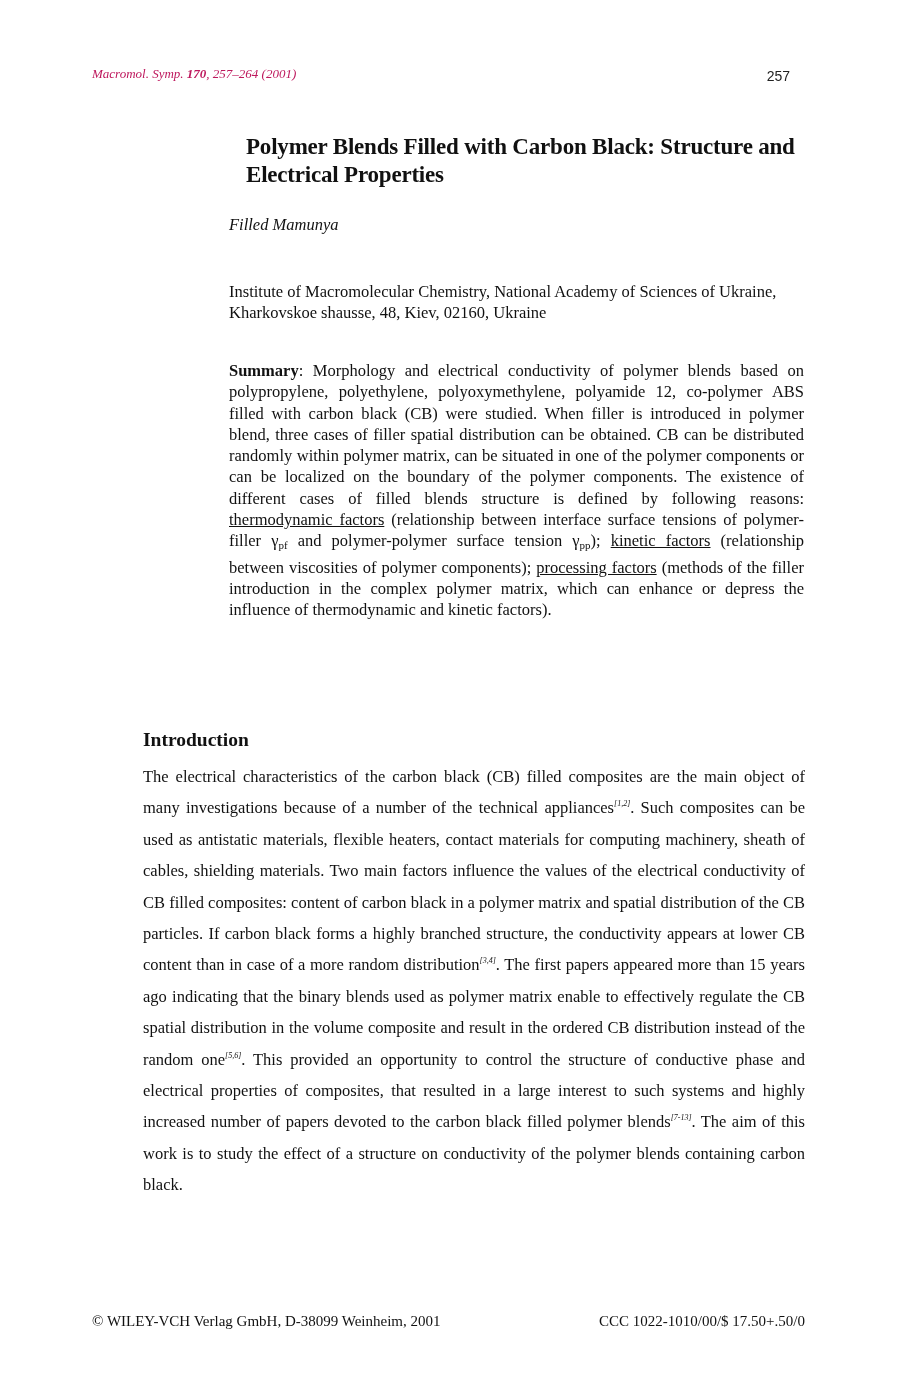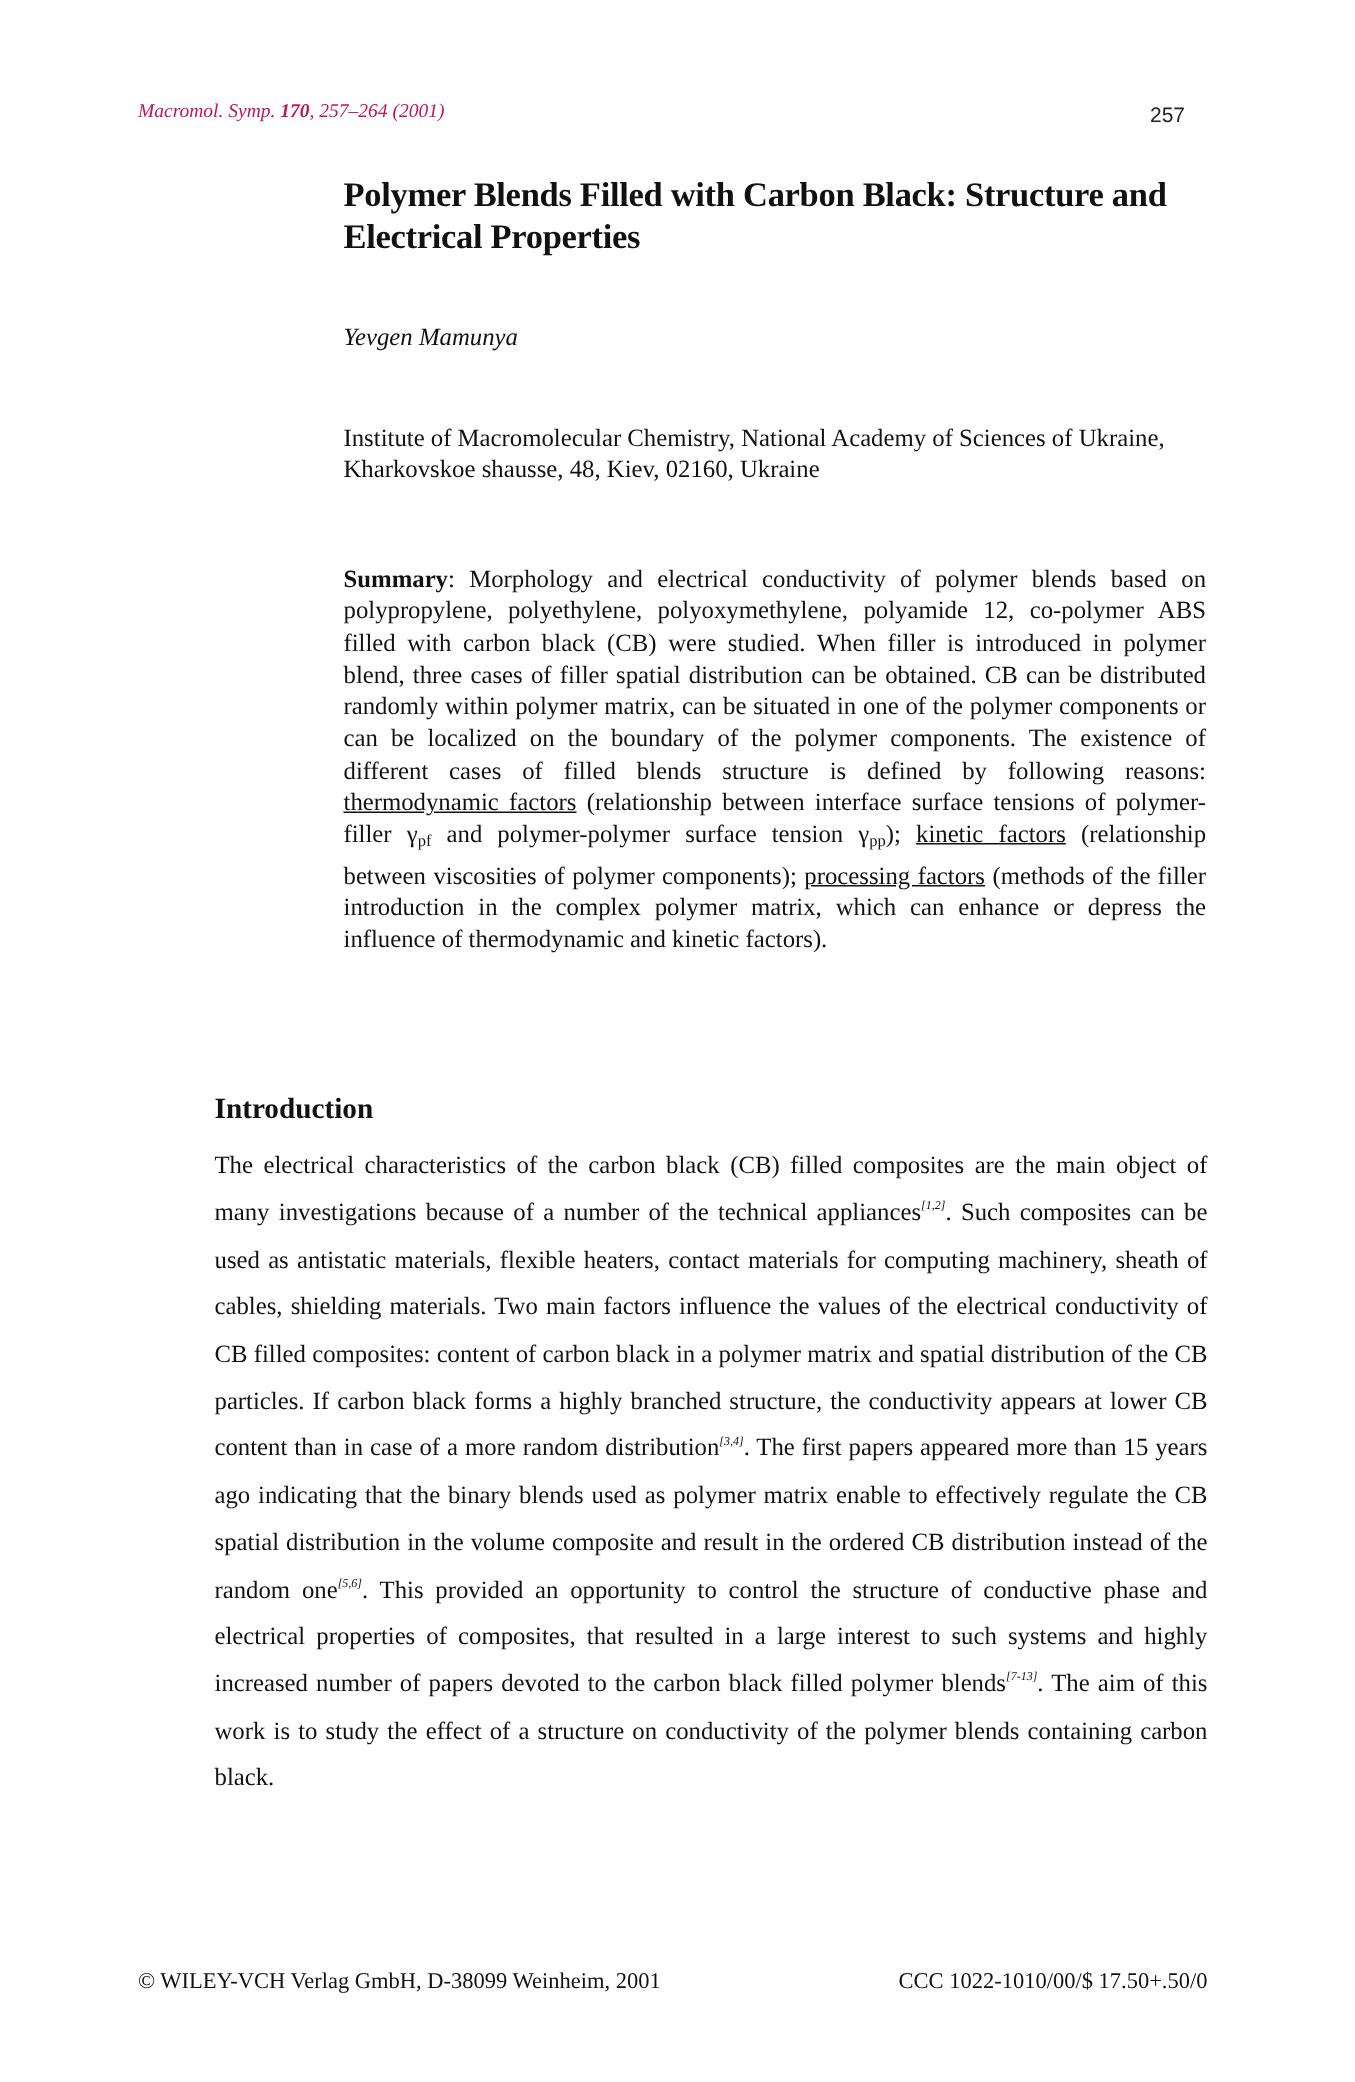--- a/index.html
+++ b/index.html
@@ -1,41 +1,41 @@
 <!DOCTYPE html>
 <html><head>
 <meta charset="utf-8">
 <style>
   html, body { margin: 0; padding: 0; background: #ffffff; }
   body { width: 903px; height: 1388px; position: relative; overflow: hidden;
          font-family: "Liberation Serif", "DejaVu Serif", serif; color: #111; }
   .running-head { position: absolute; top: 66px; left: 92px; font-style: italic; font-size: 13px; color: #be185d; }
   .running-head b { font-weight: bold; }
   .page-num { position: absolute; top: 68px; right: 113px; font-family: "Liberation Sans", sans-serif; font-size: 14px; color: #222; }
-  .title { position: absolute; top: 116px; left: 229px; width: 590px; font-weight: bold; font-size: 23px; line-height: 28px; letter-spacing: -0.2px; margin: 0; }
+  .title { position: absolute; top: 116px; left: 229px; width: 590px; font-weight: bold; font-size: 23px; line-height: 28px; letter-spacing: -0.2px; margin: 17px; }
   .author { position: absolute; top: 215px; left: 229px; font-style: italic; font-size: 16.5px; }
   .affil { position: absolute; top: 281px; left: 229px; width: 580px; font-size: 16.5px; line-height: 21px; }
-  .summary { position: absolute; top: 375px; left: 229px; width: 575px; font-size: 16.5px; line-height: 21.3px; text-align: justify; margin: 0; }
+  .summary { position: absolute; top: 360px; left: 229px; width: 575px; font-size: 16.5px; line-height: 21.3px; text-align: justify; margin: 0; }
   .summary .lbl { font-weight: bold; }
   .u { text-decoration: underline; }
   .sub { font-size: 11px; vertical-align: -3px; }
   .h2 { position: absolute; top: 729px; left: 143px; font-weight: bold; font-size: 19.5px; margin: 0; }
   .intro { position: absolute; top: 761px; left: 143px; width: 662px; font-size: 16.5px; line-height: 31.4px; text-align: justify; margin: 0; }
   .cite { font-size: 8px; vertical-align: 7px; line-height: 0; font-style: italic; }
   .footer-left { position: absolute; top: 1313px; left: 92px; font-size: 15px; }
   .footer-right { position: absolute; top: 1313px; right: 98px; font-size: 15px; }
 </style>
 </head>
 <body>
 
 <div class="running-head"><span>Macromol. Symp.</span> <b>170</b><span>, 257–264 (2001)</span></div>
 <div class="page-num">257</div>
 
 <h1 class="title">Polymer Blends Filled with Carbon Black: Structure and Electrical Properties</h1>
-<div class="author">Yevgen Mamunya</div>
+<div class="author">Filled Mamunya</div>
 <div class="affil">Institute of Macromolecular Chemistry, National Academy of Sciences of Ukraine, Kharkovskoe shausse, 48, Kiev, 02160, Ukraine</div>
 
 <p class="summary"><span class="lbl">Summary</span><span>: Morphology and electrical conductivity of polymer blends based on polypropylene, polyethylene, polyoxymethylene, polyamide 12, co-polymer ABS filled with carbon black (CB) were studied. When filler is introduced in polymer blend, three cases of filler spatial distribution can be obtained. CB can be distributed randomly within polymer matrix, can be situated in one of the polymer components or can be localized on the boundary of the polymer components. The existence of different cases of filled blends structure is defined by following reasons: </span><span class="u">thermodynamic factors</span><span> (relationship between interface surface tensions of polymer-filler γ</span><span class="sub">pf</span><span> and polymer-polymer surface tension γ</span><span class="sub">pp</span><span>); </span><span class="u">kinetic factors</span><span> (relationship between viscosities of polymer components); </span><span class="u">processing factors</span><span> (methods of the filler introduction in the complex polymer matrix, which can enhance or depress the influence of thermodynamic and kinetic factors).</span></p>
 
 <h2 class="h2">Introduction</h2>
 <p class="intro"><span>The electrical characteristics of the carbon black (CB) filled composites are the main object of many investigations because of a number of the technical appliances</span><span class="cite">[1,2]</span><span>. Such composites can be used as antistatic materials, flexible heaters, contact materials for computing machinery, sheath of cables, shielding materials. Two main factors influence the values of the electrical conductivity of CB filled composites: content of carbon black in a polymer matrix and spatial distribution of the CB particles. If carbon black forms a highly branched structure, the conductivity appears at lower CB content than in case of a more random distribution</span><span class="cite">[3,4]</span><span>. The first papers appeared more than 15 years ago indicating that the binary blends used as polymer matrix enable to effectively regulate the CB spatial distribution in the volume composite and result in the ordered CB distribution instead of the random one</span><span class="cite">[5,6]</span><span>. This provided an opportunity to control the structure of conductive phase and electrical properties of composites, that resulted in a large interest to such systems and highly increased number of papers devoted to the carbon black filled polymer blends</span><span class="cite">[7-13]</span><span>. The aim of this work is to study the effect of a structure on conductivity of the polymer blends containing carbon black.</span></p>
 
 <div class="footer-left">© WILEY-VCH Verlag GmbH, D-38099 Weinheim, 2001</div>
 <div class="footer-right">CCC 1022-1010/00/$ 17.50+.50/0</div>
 

